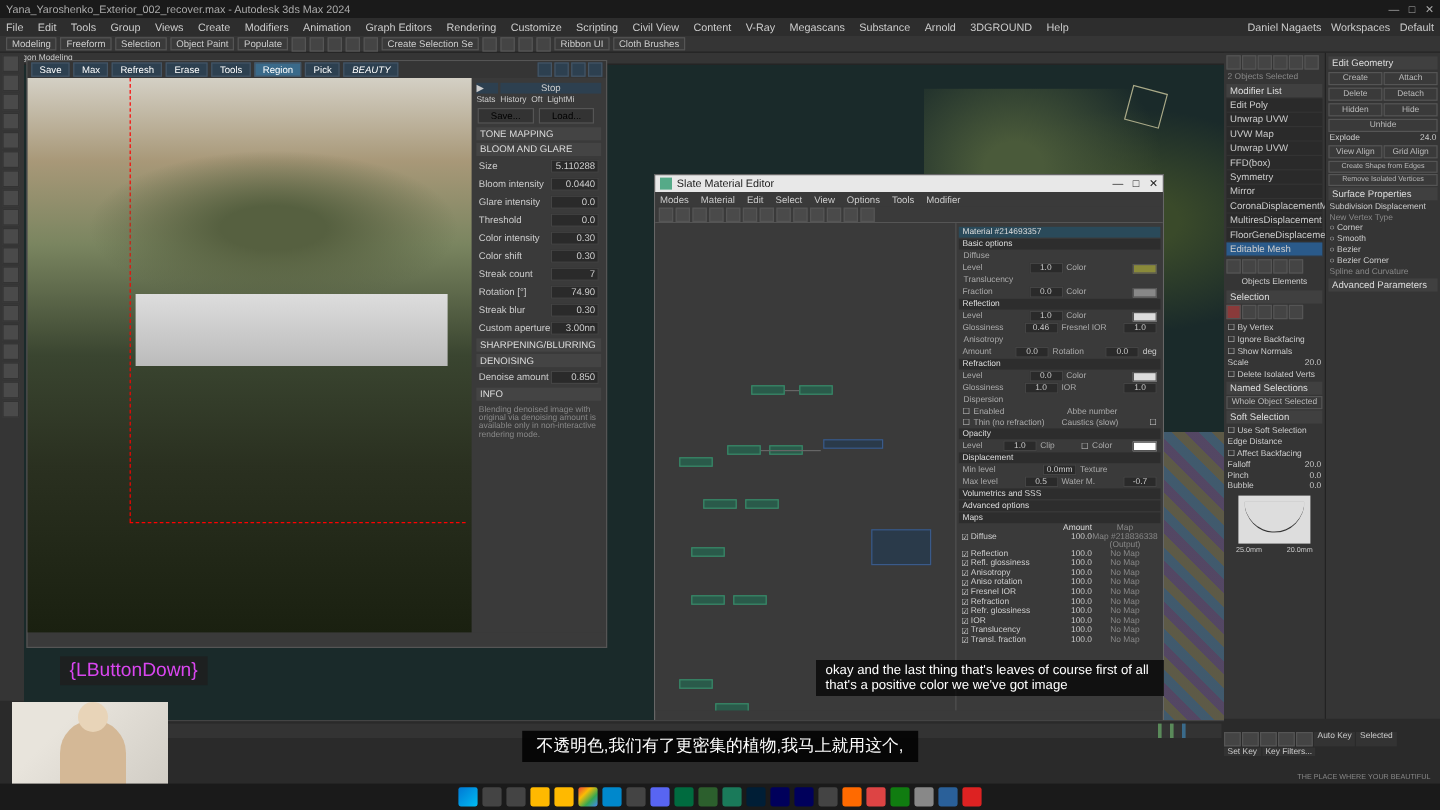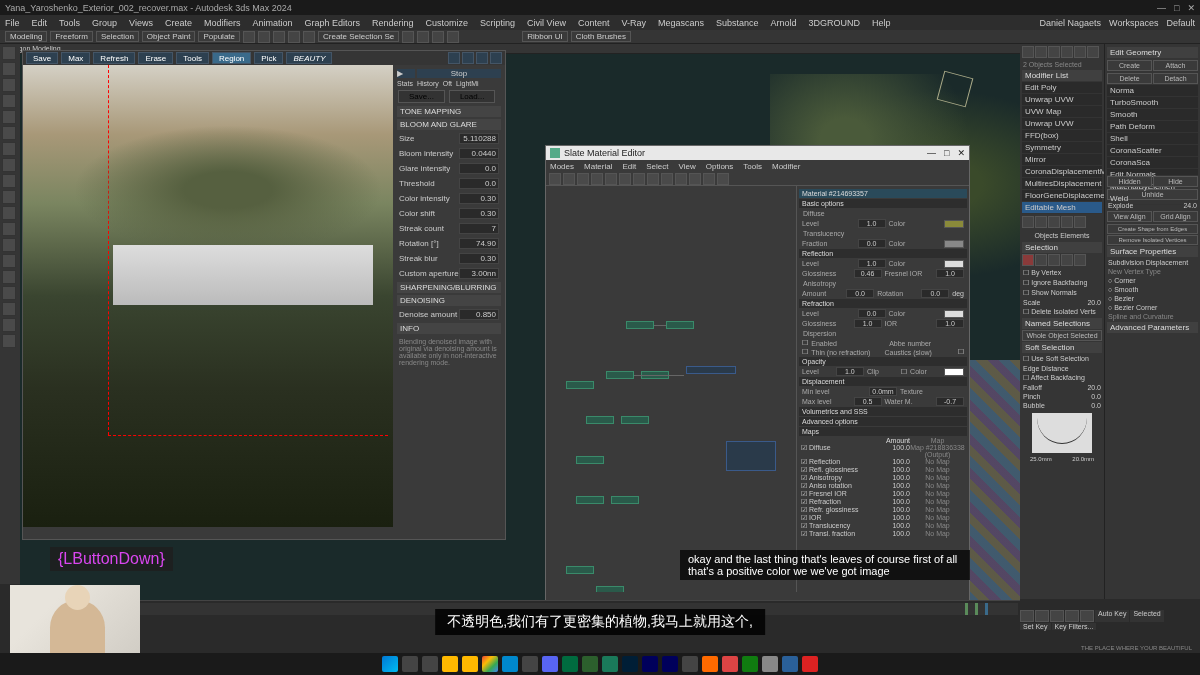--- a/index.html
+++ b/index.html
@@ -161,21 +161,21 @@
   <div class="btn"></div>
   <div class="btn"></div>
   <div class="btn"></div>
   <div class="btn"></div>
   <div class="btn"></div>
   <span class="dropdown">Create Selection Se</span>
   <div class="btn"></div>
   <div class="btn"></div>
   <div class="btn"></div>
   <div class="btn"></div>
-  <span style="margin-left:60px" class="dropdown">Ribbon UI</span>
+  <span style="" class="dropdown">Ribbon UI</span>
   <span class="dropdown">Cloth Brushes</span>
 </div>
 
 <div class="toolbar-row" style="height:10px;font-size:7px;">
   <span>Polygon Modeling</span>
 </div>
 
 <div class="left-strip">
   <div class="ico"></div>
   <div class="ico"></div>
@@ -593,32 +593,20 @@
   <div class="right-col2">
     <div class="rp-section">Edit Geometry</div>
     <div class="rp-btnrow">
         <div class="rp-btn">Create</div>
         <div class="rp-btn">Attach</div>
       </div>
     <div class="rp-btnrow">
         <div class="rp-btn">Delete</div>
         <div class="rp-btn">Detach</div>
       </div>
-    <div class="rp-list" style="height:90px">
-      <div class="item">Norma</div>
-      <div class="item">TurboSmooth</div>
-      <div class="item">Smooth</div>
-      <div class="item">Path Deform</div>
-      <div class="item">Shell</div>
-      <div class="item">CoronaScatter</div>
-      <div class="item">CoronaSca</div>
-      <div class="item">Edit Normals</div>
-      <div class="item">MaterialByElemen</div>
-      <div class="item">Weld</div>
-    </div>
     <div class="rp-btnrow">
         <div class="rp-btn">Hidden</div>
         <div class="rp-btn">Hide</div>
       </div>
     <div class="rp-btn">Unhide</div>
     <div style="font-size:7px;padding:1px;display:flex;justify-content:space-between">
         <span>Explode</span>
         <span>24.0</span>
       </div>
     <div class="rp-btnrow">

